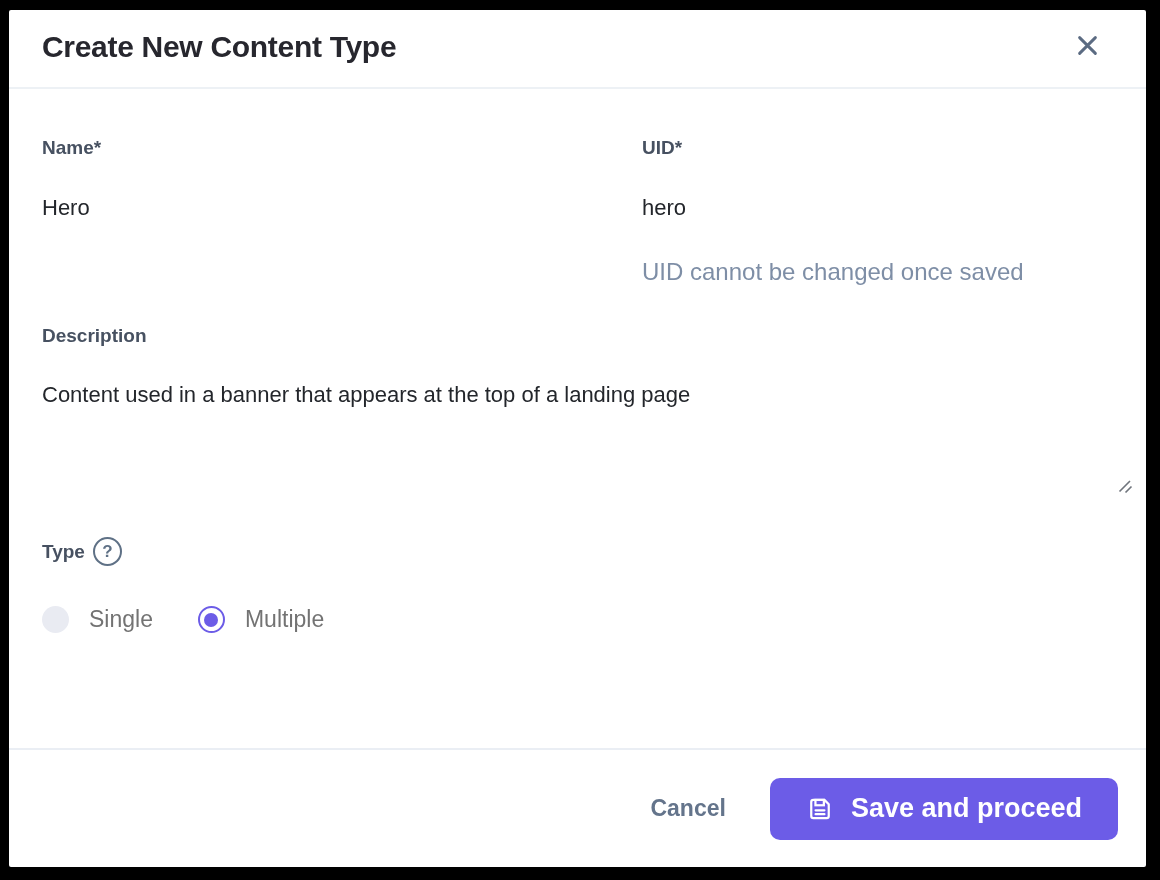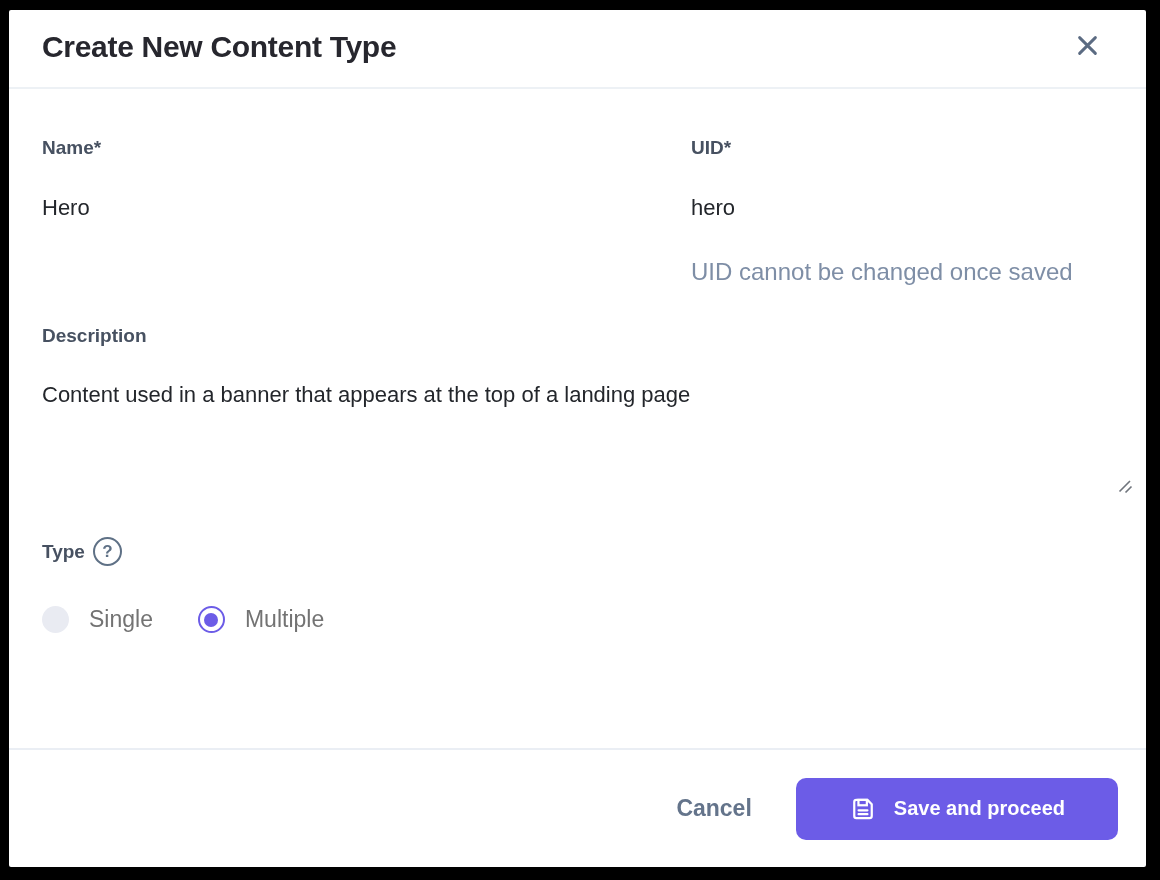--- a/index.html
+++ b/index.html
@@ -50,21 +50,20 @@
     display: flex; align-items: center; justify-content: center;
   }
   
   .modal-body {
     flex: 1 1 auto;
     padding: 0 28px 0 33px;
   }
   .fields-row {
     display: grid;
     grid-template-columns: 600px 1fr;
-    column-gap: 49px;
     margin-top: 48px;
   }
   .field-label {
     font-size: 19px;
     font-weight: 700;
     color: var(--label);
     display: block;
   }
   .text-input {
     display: block;
@@ -176,27 +175,27 @@
     font-size: 23px;
     font-weight: 700;
     color: var(--muted);
   }
   .save-btn {
     background: var(--accent);
     border: none;
     cursor: pointer;
     font-family: inherit;
     height: 62px;
-    padding: 0 53px;
+    padding: 0 36px;
     border-radius: 10px;
     display: flex;
     align-items: center;
     gap: 17px;
     color: #fff;
-    font-size: 20px;
+    font-size: 27px;
     font-weight: 700;
   }
   .save-btn .icon { line-height: 0; }
 </style>
 </head>
 <body>
 
 <div class="modal">
 
   <div class="modal-header">

